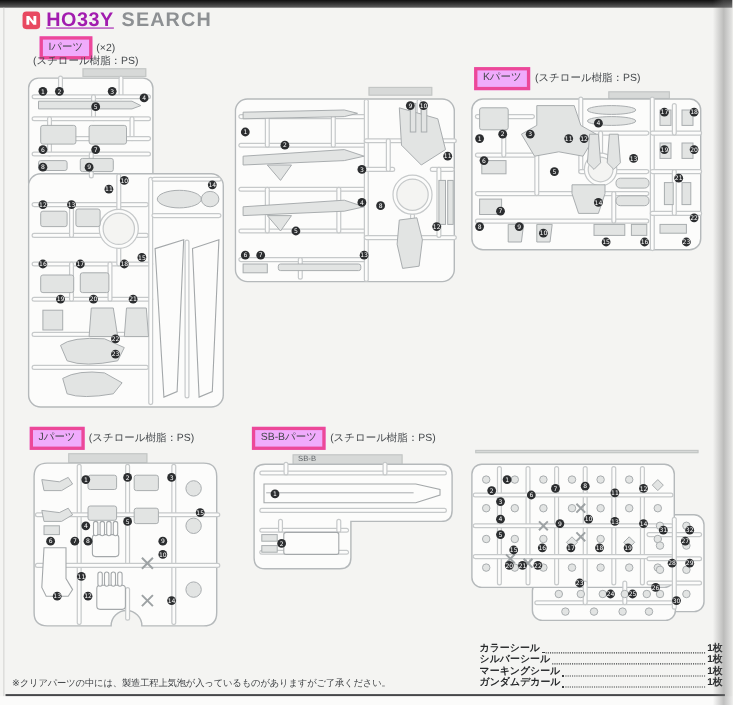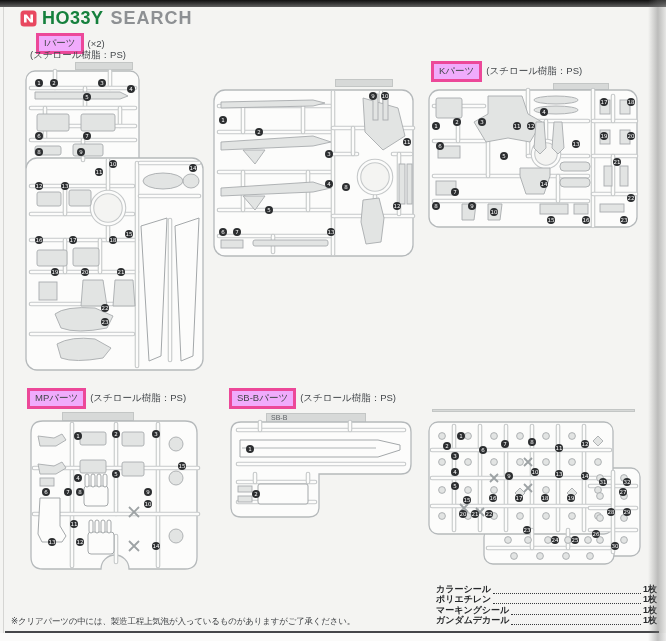--- a/index.html
+++ b/index.html
@@ -9,21 +9,21 @@
           background:linear-gradient(180deg,#101010 0%,#3a3a3a 55%,#606060 100%);}
   .left-edge{position:absolute;left:3px;top:7px;height:626px;width:1px;background:#d5d5d3;}
   .right-edge{position:absolute;right:0;top:0;width:18px;height:641px;
           background:linear-gradient(90deg,rgba(110,110,110,0) 0%,rgba(110,110,110,0.42) 55%,rgba(190,190,190,0.25) 100%);}
   .bottom-rule{position:absolute;left:5px;top:631px;width:654px;height:2px;background:#46474a;}
   .bottom-white{position:absolute;left:0;top:633px;width:666px;height:8px;background:#fbfbfa;}
 
   .logo{position:absolute;left:20px;top:10px;display:flex;align-items:center;}
   .logo-icon{display:block;}
   .logo-text{font-size:18px;font-weight:bold;line-height:17px;}
-  .logo-red{color:#15803d;margin-left:5px;letter-spacing:.5px;}
+  .logo-red{color:#a21caf;margin-left:5px;letter-spacing:.5px;text-decoration:underline;}
   .logo-gray{color:#8d9093;margin-left:7px;letter-spacing:1px;text-align:center;}
 
   .panel-label{position:absolute;font-size:9.5px;color:#43474b;white-space:nowrap;}
   .lblbox{display:inline-block;border:3px solid #ec4899;background:#f0abfc;padding:1px 5px;
           height:13px;line-height:12px;vertical-align:middle;margin-right:4px;}
   .mult,.mat{vertical-align:middle;}
 
   .tag{position:absolute;background:#d7d9d8;border:1px solid #c3c6c5;box-sizing:border-box;}
   .tag span{display:block;padding-left:4px;font-size:7px;line-height:8px;color:#5e6periphery266;}
   .tag span{color:#5e6266;}
@@ -63,21 +63,21 @@
 
   <div class="panel-label" style="left:36px;top:33px">
     <span class="lblbox">Iパーツ</span><span class="mult">(×2)</span>
   </div>
   <div class="panel-label" style="left:30px;top:49px">(スチロール樹脂：PS)</div>
 
   <div class="panel-label" style="left:431px;top:61px">
     <span class="lblbox">Kパーツ</span><span class="mat">(スチロール樹脂：PS)</span>
   </div>
   <div class="panel-label" style="left:27px;top:388px">
-    <span class="lblbox">MPパーツ</span><span class="mat">(スチロール樹脂：PS)</span>
+    <span class="lblbox">Jパーツ</span><span class="mat">(スチロール樹脂：PS)</span>
   </div>
   <div class="panel-label" style="left:229px;top:388px">
     <span class="lblbox">SB-Bパーツ</span><span class="mat">(スチロール樹脂：PS)</span>
   </div>
 
   <div class="tag" style="left:75px;top:62px;width:58px;height:8px"></div>
   <div class="tag" style="left:335px;top:79px;width:58px;height:8px"></div>
   <div class="tag" style="left:553px;top:83px;width:56px;height:7px"></div>
   <div class="tag" style="left:62px;top:412px;width:72px;height:9px"></div>
   <div class="tag" style="left:266px;top:413px;width:100px;height:10px">
@@ -647,21 +647,21 @@
       <text x="199" y="68" text-anchor="middle" class="mkt">32</text>
     </svg>
 
   <div class="acc-list">
     <div class="acc-row">
       <span>カラーシール</span>
       <span class="acc-leader"></span>
       <span>1枚</span>
     </div>
     <div class="acc-row">
-      <span>ポリエチレン</span>
+      <span>シルバーシール</span>
       <span class="acc-leader"></span>
       <span>1枚</span>
     </div>
     <div class="acc-row">
       <span>マーキングシール</span>
       <span class="acc-leader"></span>
       <span>1枚</span>
     </div>
     <div class="acc-row">
       <span>ガンダムデカール</span>

